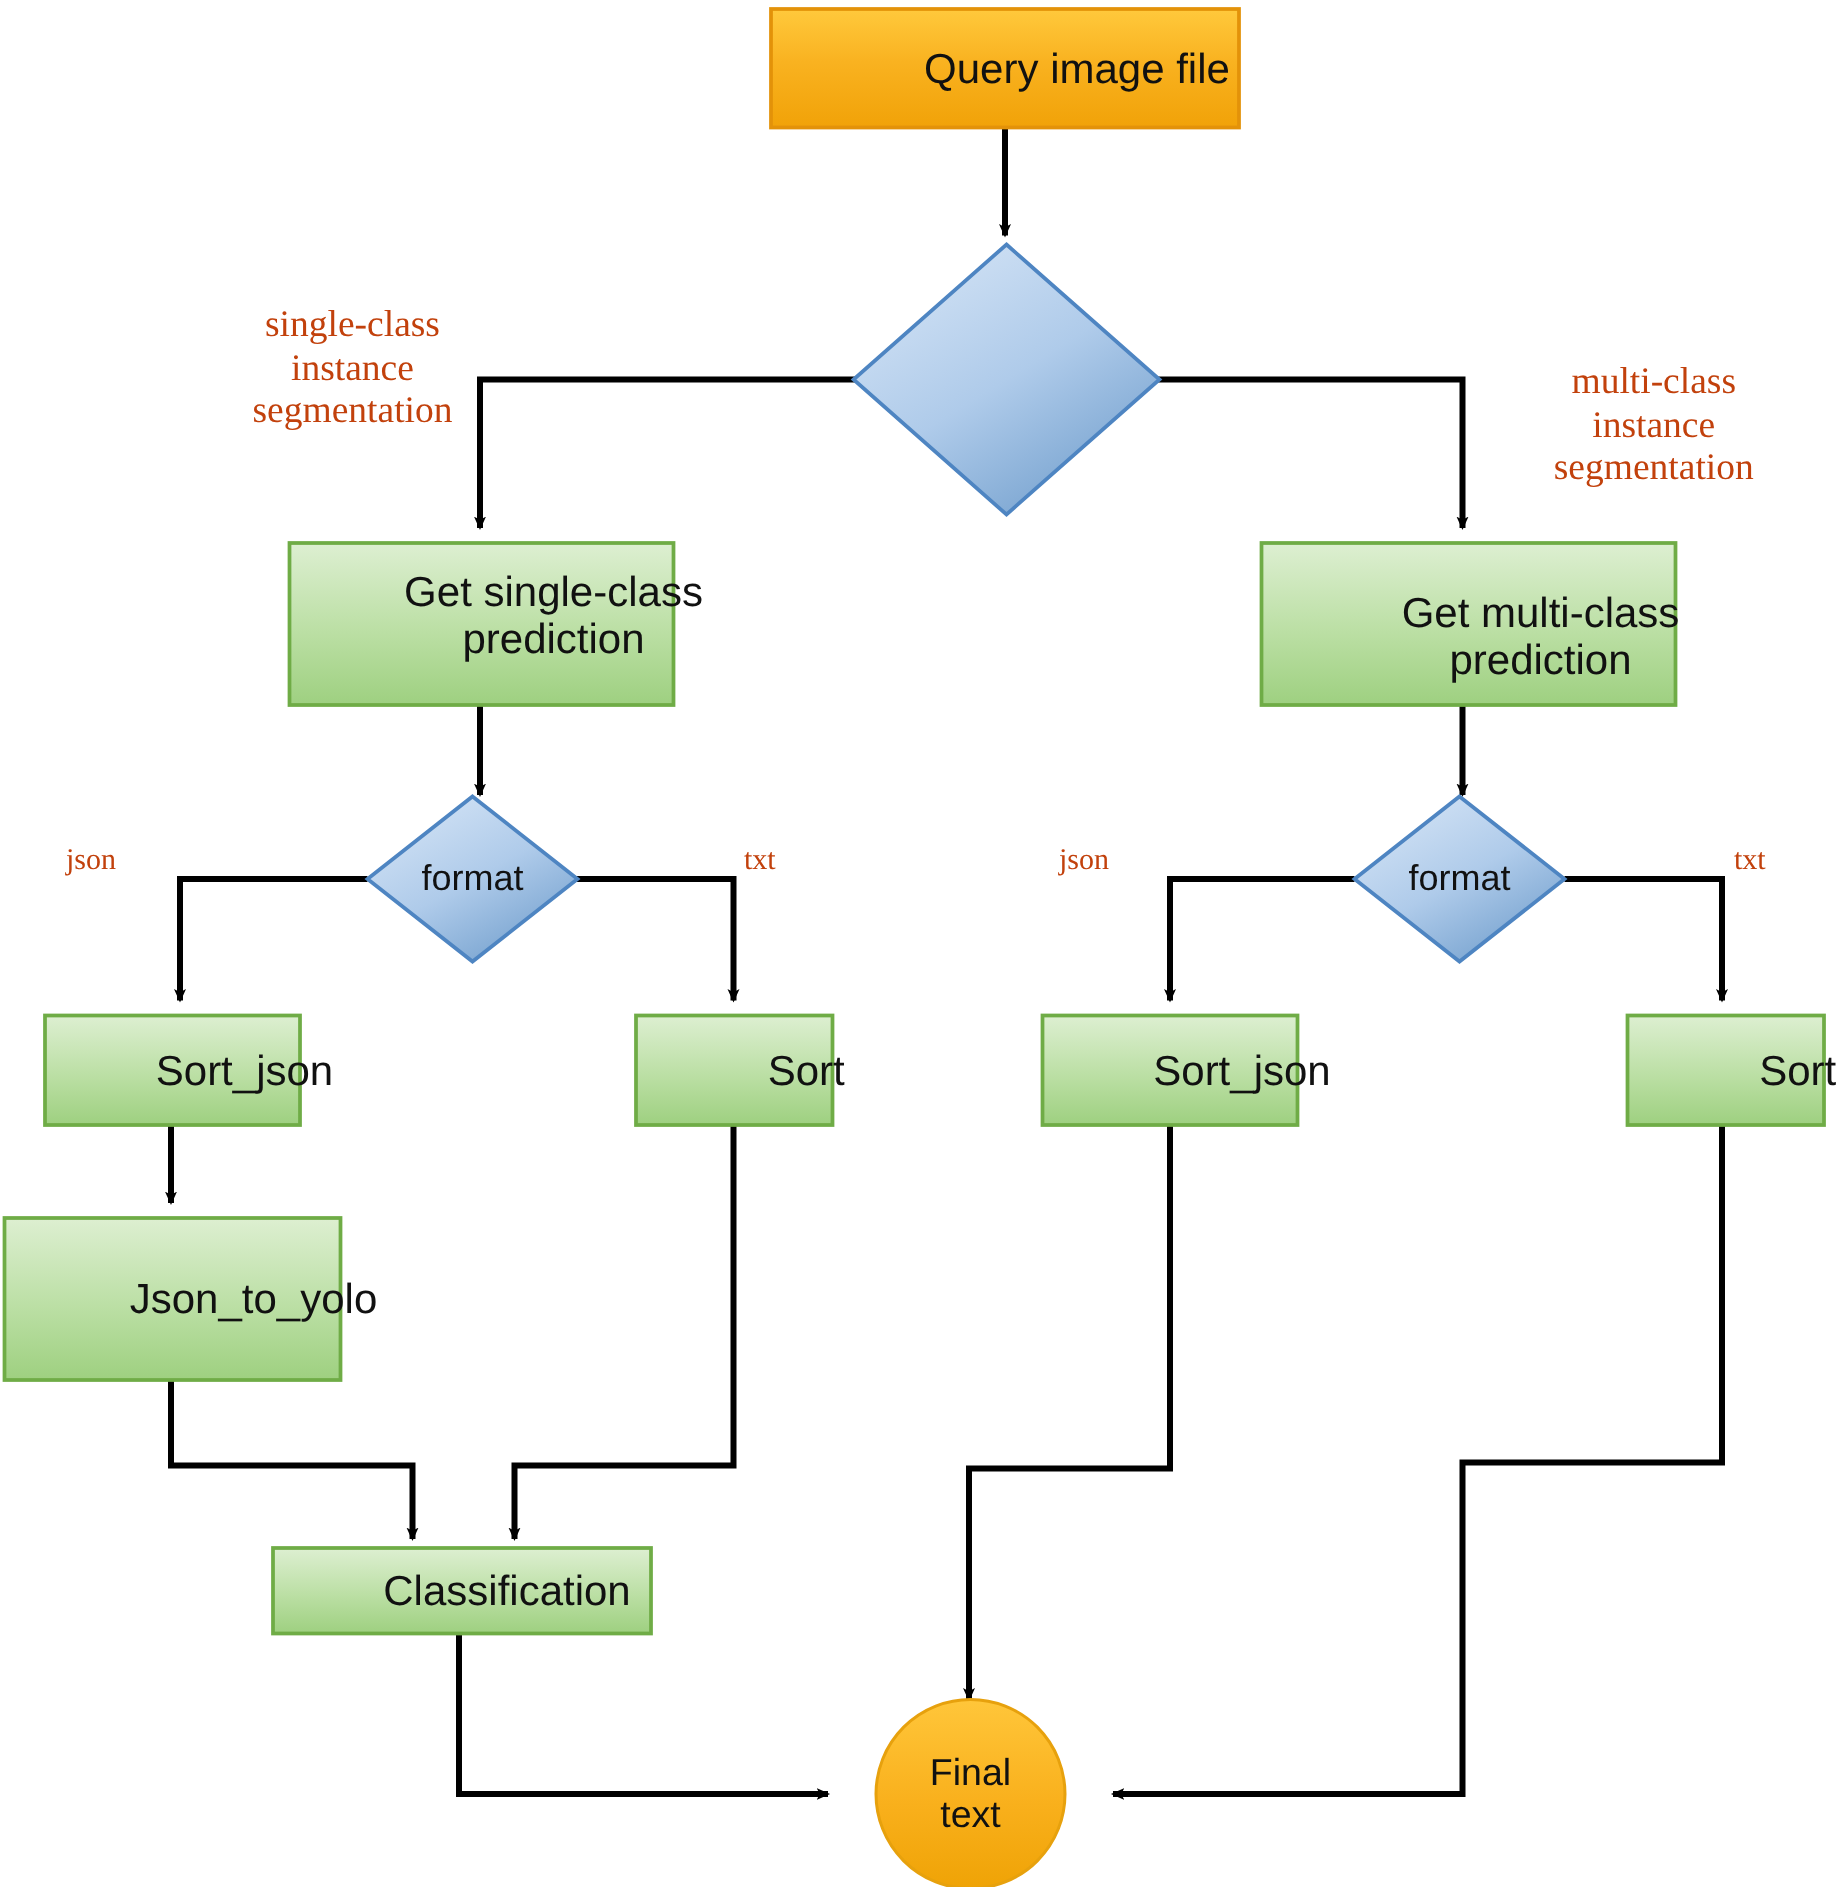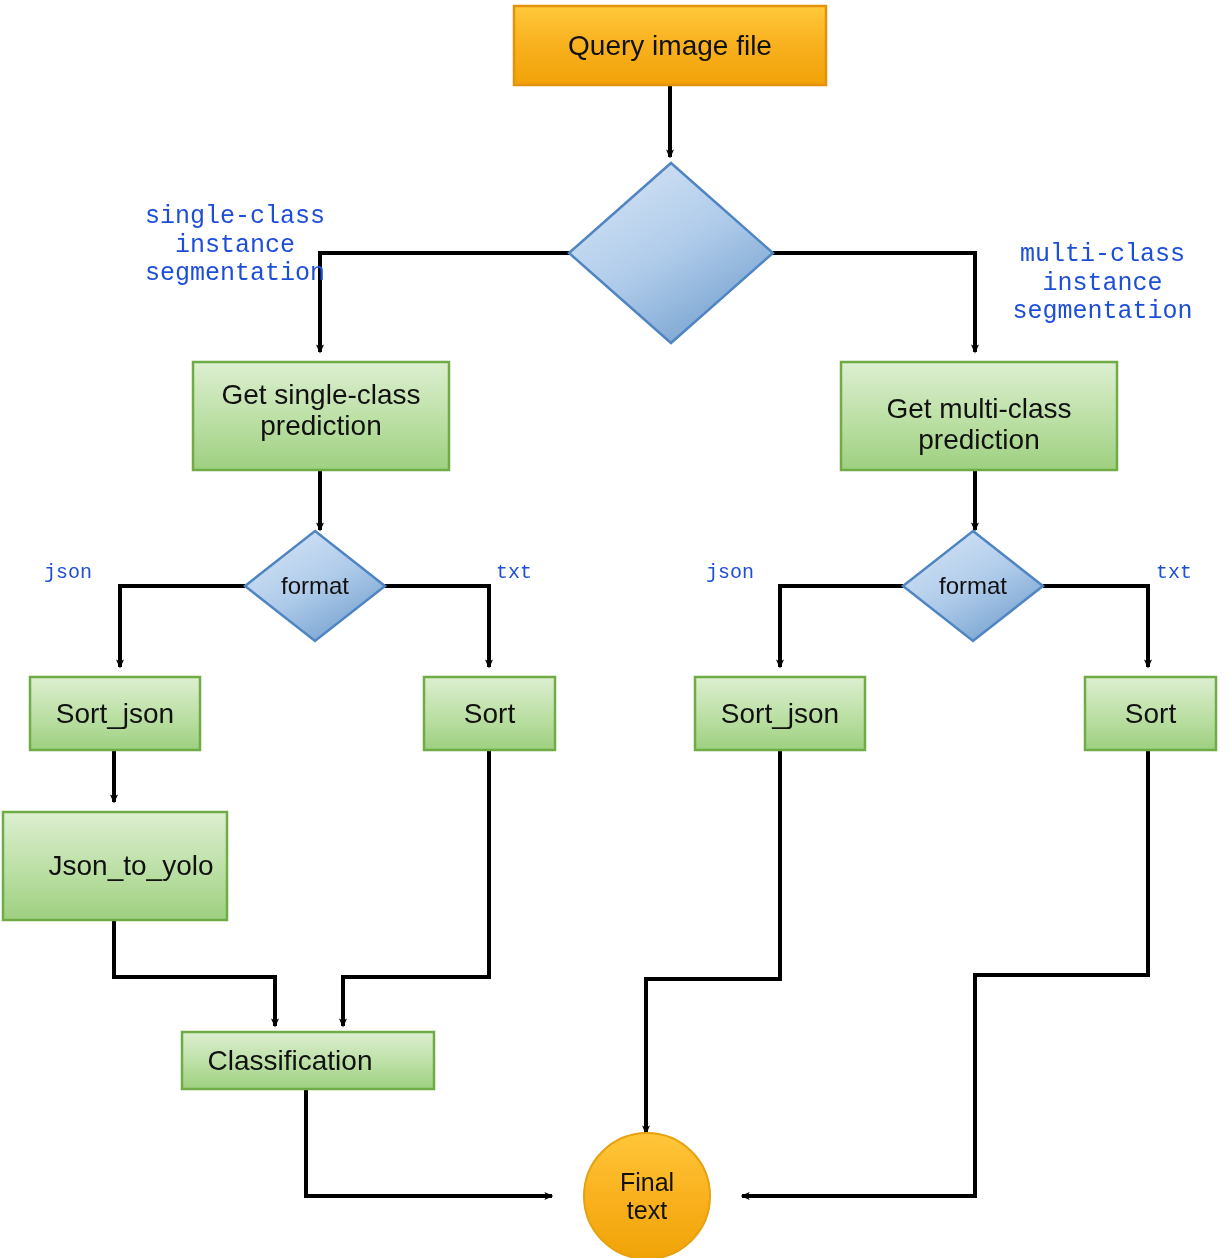--- a/index.html
+++ b/index.html
@@ -28,27 +28,27 @@
     justify-content: center;
     text-align: center;
     color: #111111;
     font-family: "Liberation Sans", sans-serif;
     pointer-events: none;
     line-height: 1.12;
     white-space: pre-line;
   }
   .edge-label {
     position: absolute;
-    color: #1d4ed8;
-    font-family: Liberation Mono, monospace;
+    color: #c2410c;
+    font-family: Liberation Serif, serif;
     text-align: center;
     line-height: 1.14;
     white-space: pre-line;
   }
-  .lbl-28 { font-size: 28px; }
+  .lbl-28 { font-size: 28px; margin-left: 48px; }
   .lbl-26 { font-size: 24px; }
   .lbl-25 { font-size: 25px; }
   .lbl-24 { font-size: 20px; }
 </style>
 </head>
 <body>
 
 <div id="stage">
 
   <svg class="flow" viewBox="0 0 1230 1258">
@@ -152,21 +152,21 @@
   <div class="node-label lbl-26" style="left:903px; top:562px; width:140px; height:48px;">format</div>
 
   <div class="node-label lbl-28" style="left:30px; top:677px; width:170px; height:73px;">Sort_json</div>
 
   <div class="node-label lbl-28" style="left:424px; top:677px; width:131px; height:73px;">Sort</div>
 
   <div class="node-label lbl-28" style="left:695px; top:677px; width:170px; height:73px;">Sort_json</div>
 
   <div class="node-label lbl-28" style="left:1085px; top:677px; width:131px; height:73px;">Sort</div>
 
-  <div class="node-label lbl-28" style="left:19px; top:812px; width:224px; height:108px;">Json_to_yolo</div>
+  <div class="node-label lbl-28" style="left:9px; top:812px; width:224px; height:108px;">Json_to_yolo</div>
 
   <div class="node-label lbl-28" style="left:182px; top:1032px; width:216px; height:57px;">Classification</div>
 
   <div class="node-label lbl-25" style="left:584px; top:1150px; width:126px; height:92px;">Final
 text</div>
 
   <div class="edge-label lbl-25" style="left:130px; top:203px; width:210px;">single-class
 instance
 segmentation</div>
 

